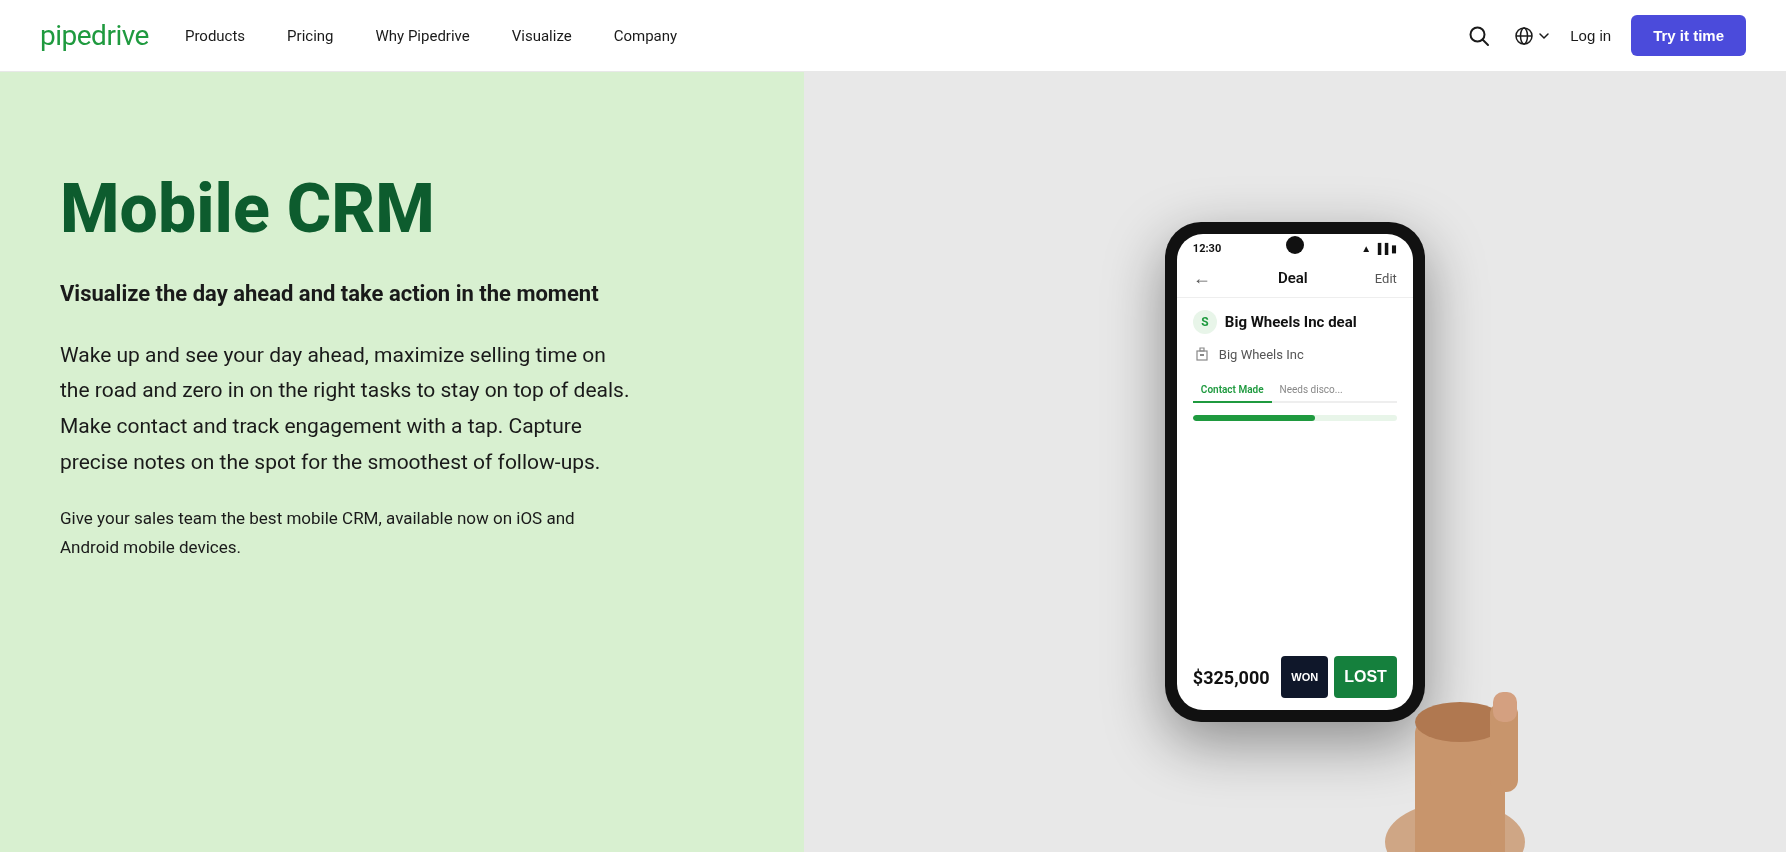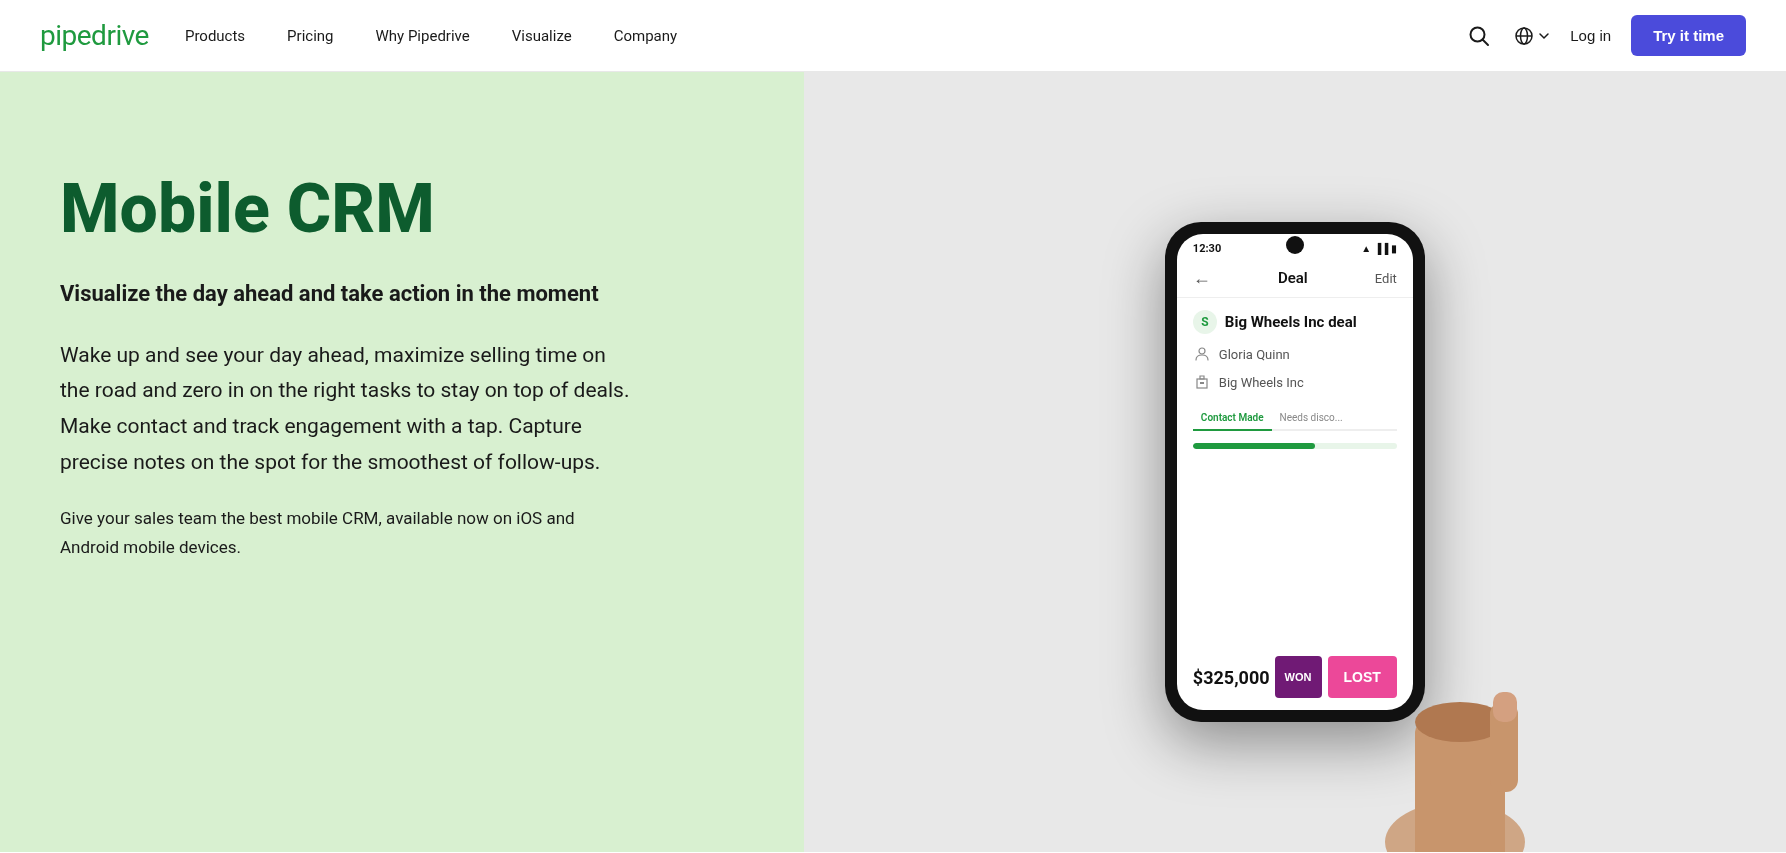--- a/index.html
+++ b/index.html
@@ -296,35 +296,35 @@
     .deal-amount {
       font-size: 18px;
       font-weight: 700;
       color: #111;
     }
     .deal-actions {
       display: flex;
       gap: 6px;
     }
     .won-btn {
-      background: #701a75;
+      background: #0f172a;
       color: #fff;
       border: none;
       border-radius: 4px;
       padding: 15px 10px;
       font-size: 11px;
       font-weight: 700;
     }
     .lost-btn {
-      background: #ec4899;
+      background: #15803d;
       color: #fff;
       border: none;
       border-radius: 4px;
-      padding: 5px 16px;
-      font-size: 14px;
+      padding: 5px 10px;
+      font-size: 16px;
       font-weight: 700;
     }
 
     
     .hand-placeholder {
       position: absolute;
       bottom: 0;
       right: -30px;
       width: 200px;
       height: 250px;
@@ -394,29 +394,20 @@
             <span class="phone-header-back">←</span>
             <span class="phone-header-title">Deal</span>
             <span class="phone-header-edit">Edit</span>
           </div>
 
           <div class="phone-deal-title-row">
             <div class="deal-icon">S</div>
             <span class="deal-title">Big Wheels Inc deal</span>
           </div>
 
-          <div class="phone-info-row">
-            <div class="info-icon">
-              <svg width="14" height="14" viewBox="0 0 14 14" fill="none">
-                <circle cx="7" cy="4" r="3" stroke="#888" stroke-width="1.2"></circle>
-                <path d="M1 13c0-3.3 2.7-5 6-5s6 1.7 6 5" stroke="#888" stroke-width="1.2" stroke-linecap="round"></path>
-              </svg>
-            </div>
-            <span class="info-text">Gloria Quinn</span>
-          </div>
 
           <div class="phone-info-row">
             <div class="info-icon">
               <svg width="14" height="14" viewBox="0 0 14 14" fill="none">
                 <rect x="2" y="4" width="10" height="9" stroke="#888" stroke-width="1.2"></rect>
                 <rect x="5" y="7" width="2" height="2" fill="#888"></rect>
                 <rect x="7" y="7" width="2" height="2" fill="#888"></rect>
                 <path d="M5 1h4v3H5z" stroke="#888" stroke-width="1.2"></path>
               </svg>
             </div>

